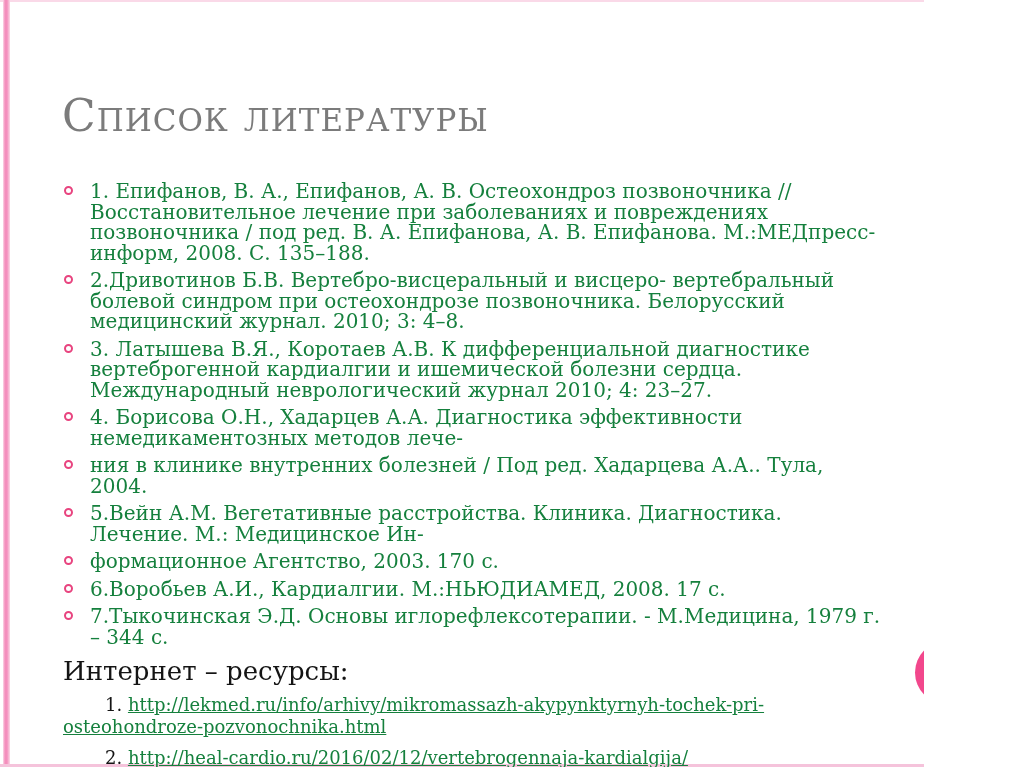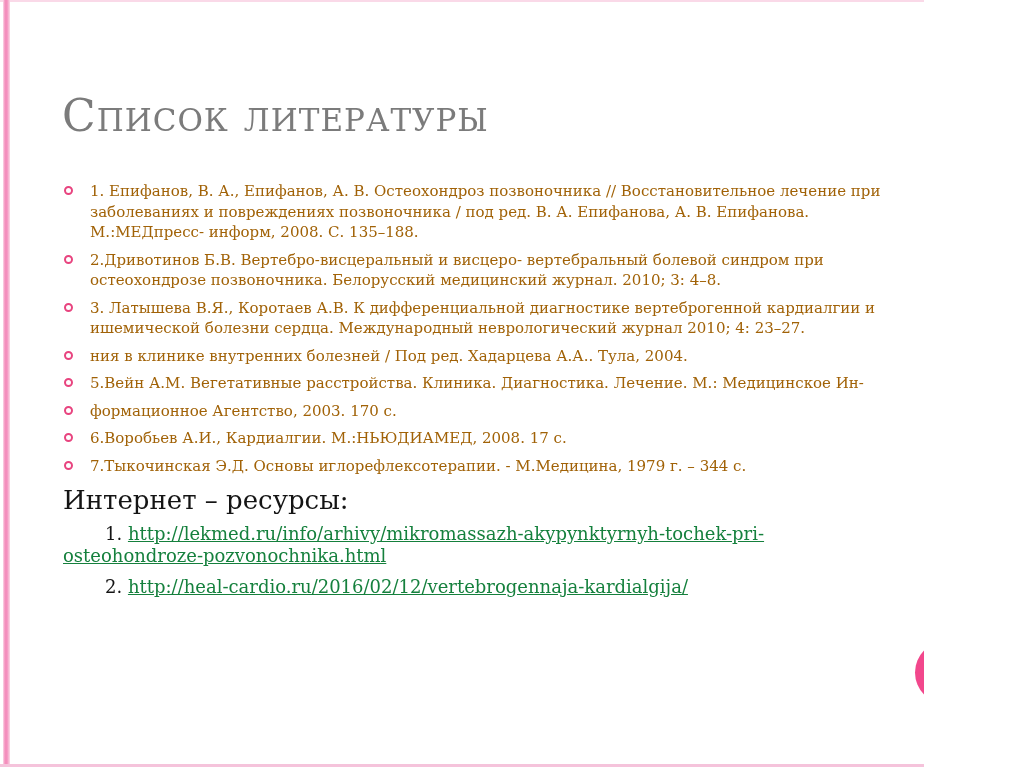--- a/index.html
+++ b/index.html
@@ -54,23 +54,23 @@
 
   
   .content {
     position: absolute; left: 63px; top: 181px; width: 822px;
   }
   .refs { list-style: none; margin: 0; padding: 0; }
   .ref-item {
     position: relative;
     padding-left: 27px;
     margin-bottom: 7px;
-    font-size: 15px;
+    font-size: 20px;
     line-height: 20.5px;
-    color: #a16207;
+    color: #15803d;
   }
   .bullet {
     position: absolute; left: 1px; top: 5px;
     width: 5px; height: 5px;
     border: 2px solid #e8447f;
     border-radius: 50%;
     background: #ffffff;
   }
 
   .inet-heading {
@@ -109,20 +109,21 @@
   <div class="accent-circle"></div>
   <div class="edge-line-bottom"></div>
 
   <h1 class="title">Список литературы</h1>
 
   <div class="content">
     <ul class="refs" id="refs-list">
         <li class="ref-item"><span class="bullet"></span><span class="ref-text">1. Епифанов, В. А., Епифанов, А. В. Остеохондроз позвоночника // Восстановительное лечение при заболеваниях и повреждениях позвоночника / под ред. В. А. Епифанова, А. В. Епифанова. М.:МЕДпресс- информ, 2008. С. 135–188.</span></li>
         <li class="ref-item"><span class="bullet"></span><span class="ref-text">2.Дривотинов Б.В. Вертебро-висцеральный и висцеро- вертебральный болевой синдром при остеохондрозе позвоночника. Белорусский медицинский журнал. 2010; 3: 4–8.</span></li>
         <li class="ref-item"><span class="bullet"></span><span class="ref-text">3. Латышева В.Я., Коротаев А.В. К дифференциальной диагностике вертеброгенной кардиалгии и ишемической болезни сердца. Международный неврологический журнал 2010; 4: 23–27.</span></li>
+        <li class="ref-item"><span class="bullet"></span><span class="ref-text">4. Борисова О.Н., Хадарцев А.А. Диагностика эффективности немедикаментозных методов лече-</span></li>
         <li class="ref-item"><span class="bullet"></span><span class="ref-text">ния в клинике внутренних болезней / Под ред. Хадарцева А.А.. Тула, 2004.</span></li>
         <li class="ref-item"><span class="bullet"></span><span class="ref-text">5.Вейн А.М. Вегетативные расстройства. Клиника. Диагностика. Лечение. М.: Медицинское Ин-</span></li>
         <li class="ref-item"><span class="bullet"></span><span class="ref-text">формационное Агентство, 2003. 170 с.</span></li>
         <li class="ref-item"><span class="bullet"></span><span class="ref-text">6.Воробьев А.И., Кардиалгии. М.:НЬЮДИАМЕД, 2008. 17 с.</span></li>
         <li class="ref-item"><span class="bullet"></span><span class="ref-text">7.Тыкочинская Э.Д. Основы иглорефлексотерапии. - М.Медицина, 1979 г. – 344 с.</span></li>
       </ul>
 
     <h2 class="inet-heading">Интернет – ресурсы:</h2>
 
     <ol class="links" id="links-list">

